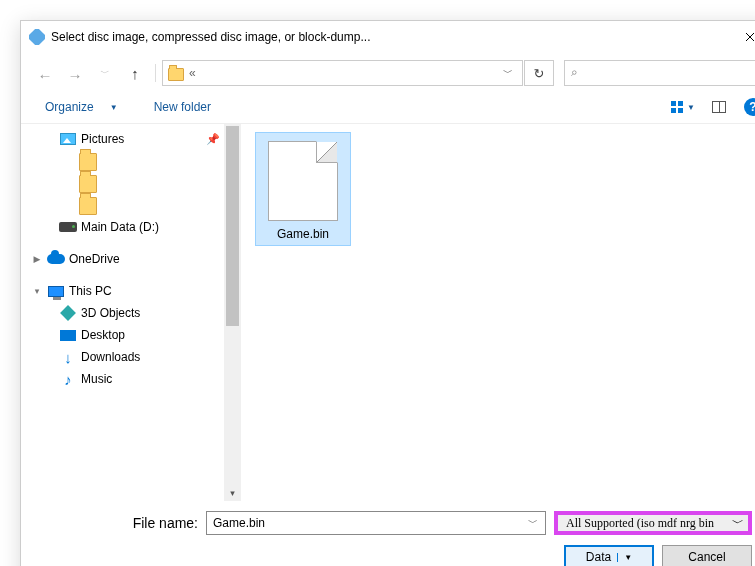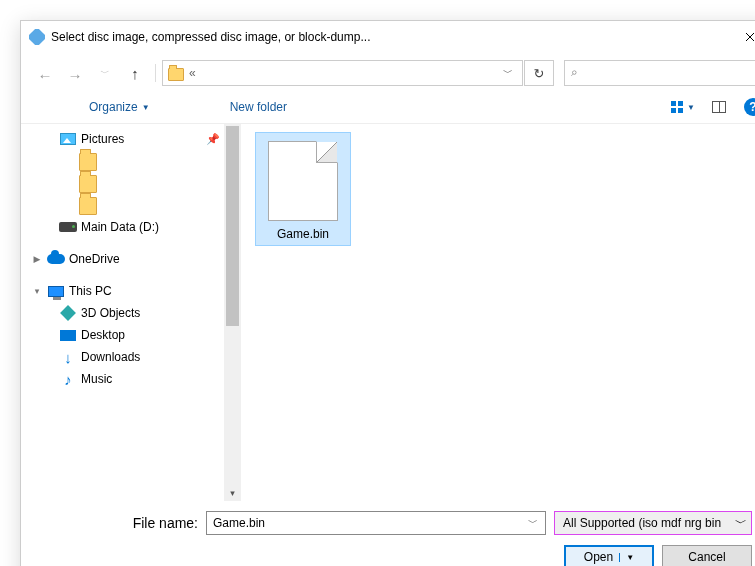--- a/index.html
+++ b/index.html
@@ -91,21 +91,21 @@
   .toolbar {
     display:flex;
     align-items:center;
     padding: 3px 12px 5px 20px;
     border-bottom: 1px solid #eee;
   }
   .tool-link {
     color: #15599a;
     font-size: 12px;
     padding: 2px 4px;
-    display:flex;align-items:center;gap:4px;margin-left:44px;
+    display:flex;align-items:center;gap:16px;
   }
   .tool-drop-arrow { font-size:8px; color:#15599a; }
   .tool-gap { width: 28px; }
   .tool-spacer { flex:1; }
   .view-btn {
     width:30px;height:22px;
     display:flex;align-items:center;justify-content:center;
     margin-left:6px;
     border:1px solid transparent;
   }
@@ -219,24 +219,25 @@
     border:1px solid #888;
     display:flex;align-items:center;
     padding: 0 4px 0 6px;
     background:#fff;
   }
   .filename-combo .val{flex:1;font-size:12px;}
   .filename-combo .drop{width:16px;text-align:center;color:#555;font-size:10px;}
   .filter-combo{
     width: 198px;
     height:24px;
-    border:1px solid #d946ef;
+    border:4px solid #d946ef;
     background:#efefef;
     display:flex;align-items:center;
     padding:0 4px 0 8px;
+    font-family:Liberation Serif, serif;
   }
   .filter-combo .val{flex:1;font-size:12px;white-space:nowrap;overflow:hidden;text-overflow:ellipsis;}
   .btn {
     width: 90px;
     height: 24px;
     border:1px solid #999;
     background:#e1e1e1;
     font-size:12px;
     display:flex;align-items:center;justify-content:center;
   }
@@ -442,21 +443,21 @@
         <span class="val">Game.bin</span>
         <span class="drop">﹀</span>
       </div>
       <div class="filter-combo">
         <span class="val">All Supported (iso mdf nrg bin</span>
         <span class="drop">﹀</span>
       </div>
     </div>
     <div class="footer-actions">
       <div class="btn primary">
-        <span>Open</span>
+        <span>Data</span>
         <span style="margin-left:6px;border-left:1px solid #0078d7;padding-left:6px;font-size:8px;">▼</span>
       </div>
       <div class="btn">
         <span>Cancel</span>
       </div>
     </div>
   </div>
 
 </div>
 

